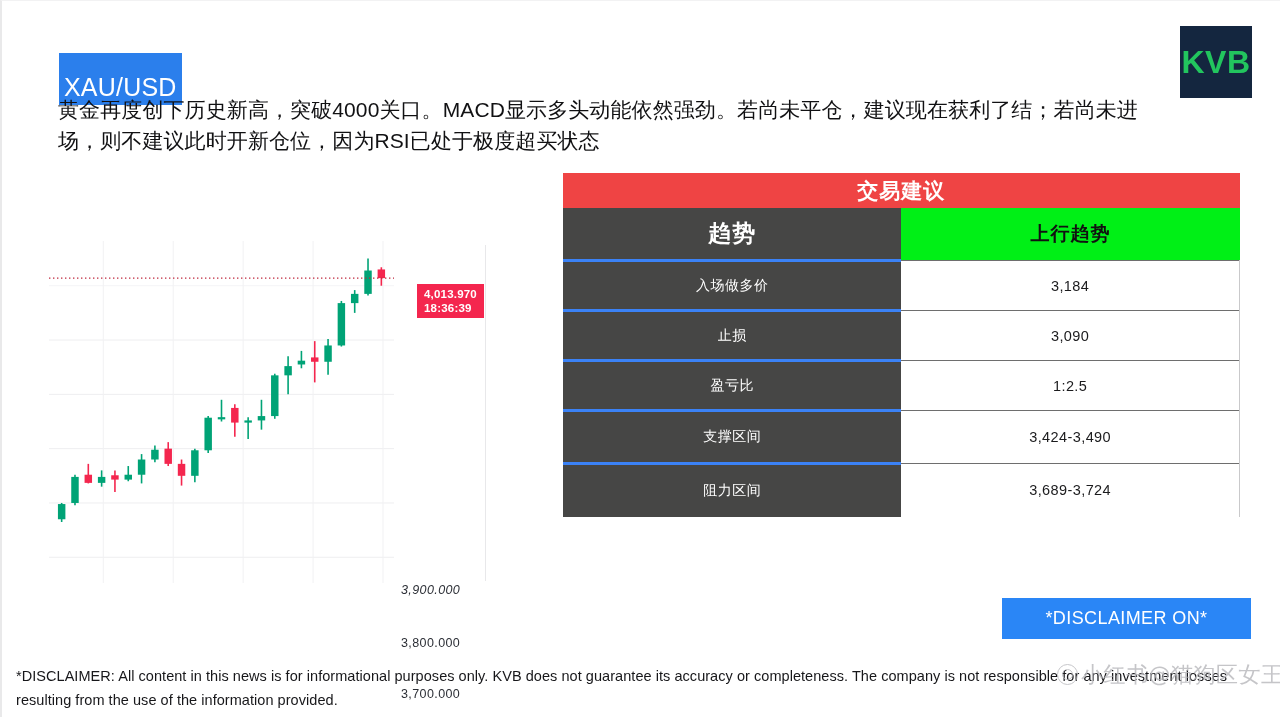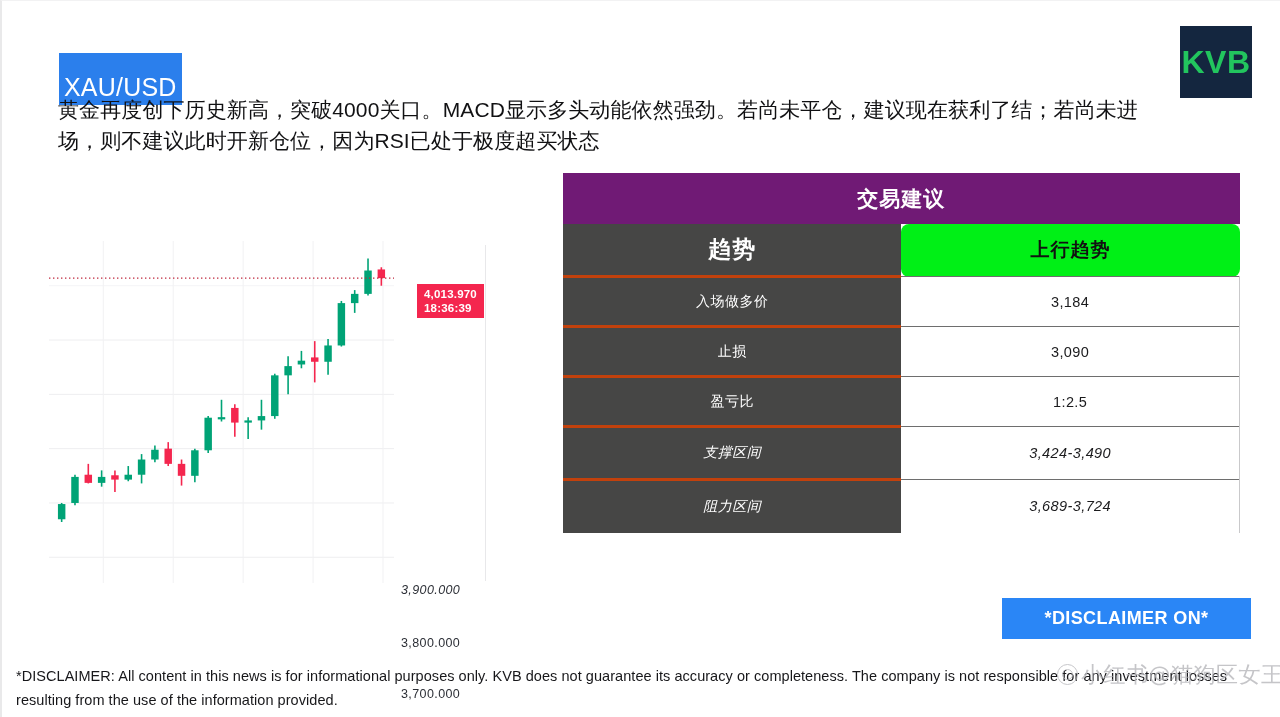--- a/index.html
+++ b/index.html
@@ -70,61 +70,60 @@
   }
 
   
   #advice-table{
     position:absolute;left:561px;top:172px;width:677px;
     border-collapse:collapse;
     table-layout:fixed;
   }
   #advice-table td{padding:0;margin:0;}
   .tbl-title{
-    background:#701a75;color:#ffffff;
+    background:#ef4444;color:#ffffff;
     text-align:center;font-size:21px;font-weight:bold;
-    height:51px;vertical-align:middle;
+    height:35px;vertical-align:middle;
     letter-spacing:1px;
   }
   .hdr-dark{
     background:#464645;color:#ffffff;
     text-align:center;font-size:23px;font-weight:bold;
     height:51px;vertical-align:middle;letter-spacing:1px;
     width:338px;
   }
   .hdr-green{
     background:#00f016;color:#111111;
     text-align:center;font-size:19px;font-weight:bold;
-    height:51px;vertical-align:middle;letter-spacing:1px;border-radius:8px;
+    height:51px;vertical-align:middle;letter-spacing:1px;
   }
   .cell-label{
     background:#464645;color:#ffffff;
     text-align:center;font-size:14px;
     vertical-align:middle;letter-spacing:.5px;
-    border-top:3px solid #c2410c;
+    border-top:3px solid #3b82f6;
   }
   .cell-value{
     background:#ffffff;color:#1b1b1d;
     text-align:center;font-size:14.5px;
     vertical-align:middle;letter-spacing:.4px;
     border-top:1px solid #6e6e6e;
     border-right:1px solid #c9c9cb;
   }
   .r-h50{height:50px;}
-  .r-h53{height:53px;font-style:italic;}
+  .r-h53{height:53px;}
 
   
   #disclaimer-btn{
     position:absolute;left:1000px;top:597px;width:249px;height:41px;
     background:#2a86f6;color:#ffffff;
     display:flex;align-items:center;justify-content:center;
     font-size:18px;letter-spacing:.4px;
     border:none;cursor:pointer;
     font-family:"Liberation Sans","DejaVu Sans",sans-serif;
-    font-weight:bold;
   }
 
   
   #disclaimer-text{
     position:absolute;left:14px;top:663px;width:1255px;
     font-size:14.5px;line-height:24px;color:#17171a;
     letter-spacing:.05px;
   }
 
   

